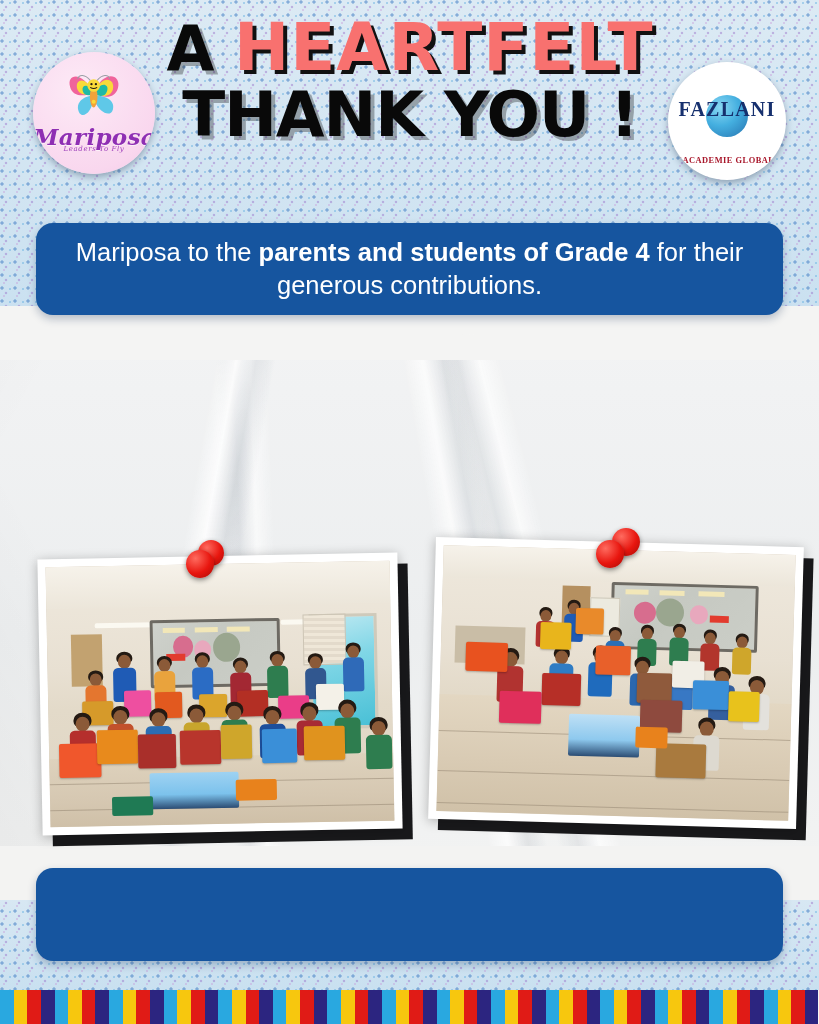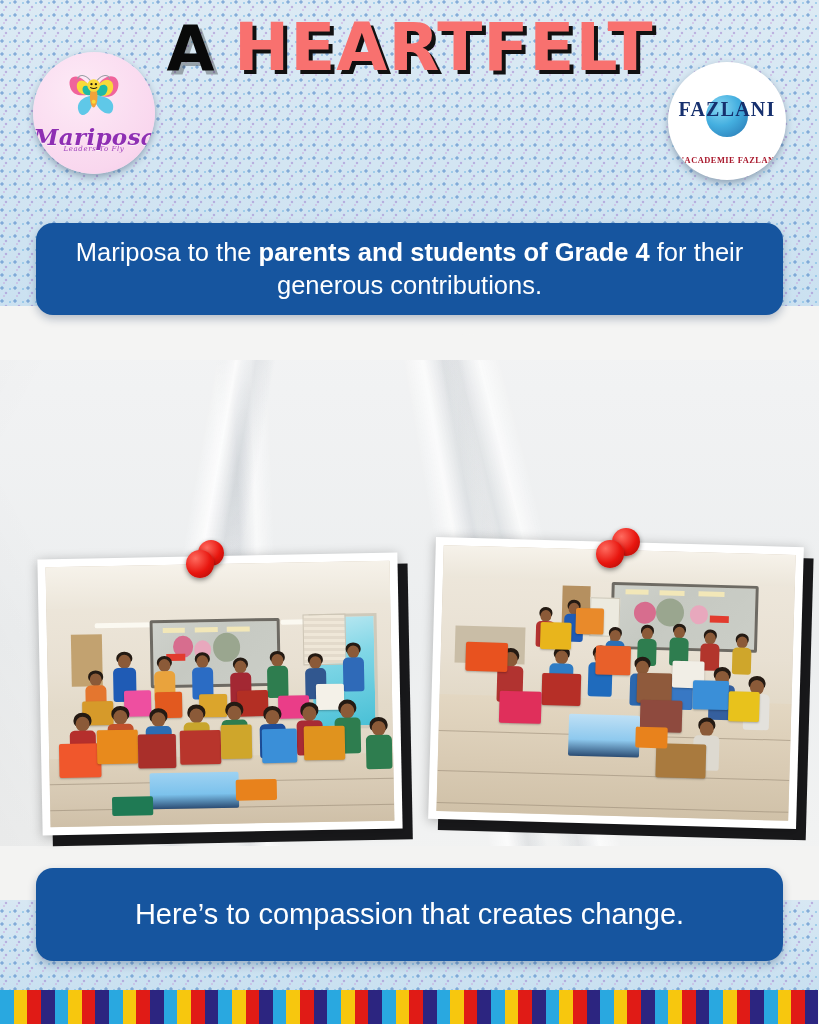--- a/index.html
+++ b/index.html
@@ -225,30 +225,31 @@
           <g fill="#c9282a">
             <circle cx="30" cy="4.6" r="3.3"></circle>
             <path d="M30 8.4 L26.6 13.4 L23 8 L21 9.6 L25.2 17 L26.4 27 L28.6 27 L30 19.4 L31.4 27 L33.6 27 L34.8 17 L39 9.6 L37 8 L33.4 13.4 Z"></path>
           </g>
           <g fill="#e8a21f">
             <circle cx="46" cy="7" r="3.1"></circle>
             <path d="M46 10.5 L43 15 L40 10 L38 11.5 L41.8 18 L43 27 L45 27 L46 20 L47 27 L49 27 L50.2 18 L54 11.5 L52 10 L49 15 Z"></path>
           </g>
         </svg>
         <div class="fz-name">FAZLANI</div>
-        <div class="fz-sub">L'ACADEMIE FAZLANI</div>
+        <div class="fz-sub">L'ACADEMIE GLOBALE</div>
         <div class="fz-ban">A School Where Leaders Evolve</div>
       </div>
     </div>
 
     <div id="title-block">
       <div class="tl tl1">
         <span class="w-black" style="color: rgb(9, 9, 9);">A</span>
         <span class="w-coral" style="color: rgb(248, 113, 111);">HEARTFELT</span>
       </div>
+      <div class="tl tl2 w-black" style="color: rgb(9, 9, 9);">THANK YOU !</div>
     </div>
   </div>
 
   <div class="blue-card" id="banner-thanks" style="background: rgb(22, 85, 159);">
     <div class="txt">
       <span>Mariposa to the </span><b>parents and students of Grade 4</b><span> for their generous contributions.</span>
     </div>
   </div>
 
 
@@ -503,21 +504,20 @@
         <div class="bigbook" style="left:56%;bottom:26%;width:9%;height:8%;background:#e8821c;"></div>
       </div>
     </div>
   </div>
   <div class="pin" id="pin-right">
     <div class="cap" style="left:16px;top:0;width:28px;height:28px;"></div>
     <div class="cap" style="left:0;top:12px;width:28px;height:28px;"></div>
   </div>
 
   <div class="blue-card" id="banner-close" style="background: rgb(22, 85, 159);">
-    <div class="l2">Here’s to compassion that creates change.</div>
   </div>
 
   <div id="stripe">
     <div class="stripe-run" id="stripe-run">
         <i style="background: rgb(41, 168, 224);"></i>
         <i style="background: rgb(247, 199, 14);"></i>
         <i style="background: rgb(224, 27, 22);"></i>
         <i style="background: rgb(44, 37, 128);"></i>
         <i style="background: rgb(41, 168, 224);"></i>
         <i style="background: rgb(247, 199, 14);"></i>

